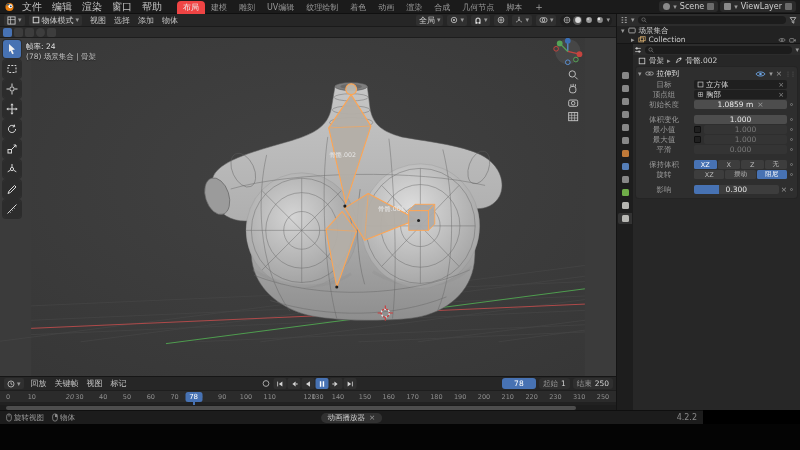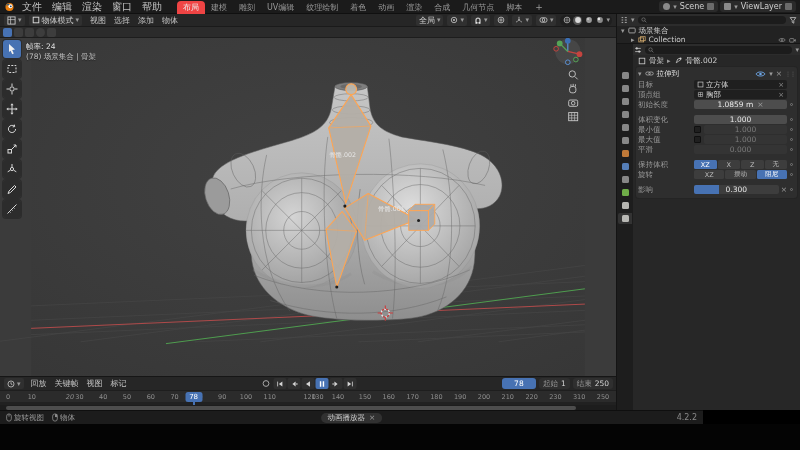--- a/index.html
+++ b/index.html
@@ -71,21 +71,21 @@
   .ptab{width:14px;height:11px;border-radius:2px 0 0 2px;display:flex;align-items:center;justify-content:center;}
   .ptab.active{background:#333333;}
   .picon{width:7px;height:7px;border-radius:1.5px;opacity:.85;}
   #pcontent{flex:1;padding:0 3px;font-size:7.5px;position:relative;}
   #prop-header{height:11px;display:flex;align-items:center;gap:3px;padding:1px 1px;background:#2c2c2c;margin:0 -3px;}
   #breadcrumb{height:11px;display:flex;align-items:center;gap:3px;color:#cfcfcf;padding:0 2px;}
   #add-constraint{height:11px;margin:2px 1px;background:#3a3a3a;border-radius:2px;display:flex;align-items:center;justify-content:center;color:#dddddd;border:1px solid #2b2b2b;}
   #cpanel{background:#2e2e2e;border-radius:3px;margin:1px 0;padding:1px 2px 3px 2px;box-shadow:0 0 0 1px #242424;}
   #cpanel-header{height:11px;display:flex;align-items:center;gap:3px;color:#e0e0e0;}
   .prow{display:flex;align-items:center;height:9px;margin:1px 0;}
-  .plabel{width:56px;text-align:left;padding-right:4px;color:#9b9b9b;white-space:nowrap;}
+  .plabel{width:56px;text-align:center;padding-right:4px;color:#9b9b9b;white-space:nowrap;}
   .pfield{flex:1;height:9px;background:#1f1f1f;border-radius:2px;display:flex;align-items:center;color:#dddddd;padding:0 3px;gap:2px;min-width:0;}
   .pfield .x{margin-left:auto;color:#8b8b8b;font-size:7px;}
   .pvalue{flex:1;height:9px;background:#4d4d4d;border-radius:2px;display:flex;align-items:center;justify-content:center;color:#e8e8e8;}
   .pvalue.disabled{background:#343434;color:#7a7a7a;}
   .pcheck{width:7px;height:7px;background:#1f1f1f;border:1px solid #0f0f0f;border-radius:1px;margin-right:3px;}
   .pdeco{width:8px;display:flex;justify-content:center;align-items:center;}
   .pdeco i{width:3px;height:3px;border:1px solid #777;border-radius:50%;}
   .seg{flex:1;display:flex;gap:1px;}
   .segbtn{flex:1;height:9px;font-size:6.5px;background:#3d3d3d;color:#bbbbbb;border:none;border-radius:1.5px;font-family:inherit;padding:0;}
   .segbtn.active{background:#4772b3;color:#fff;}

